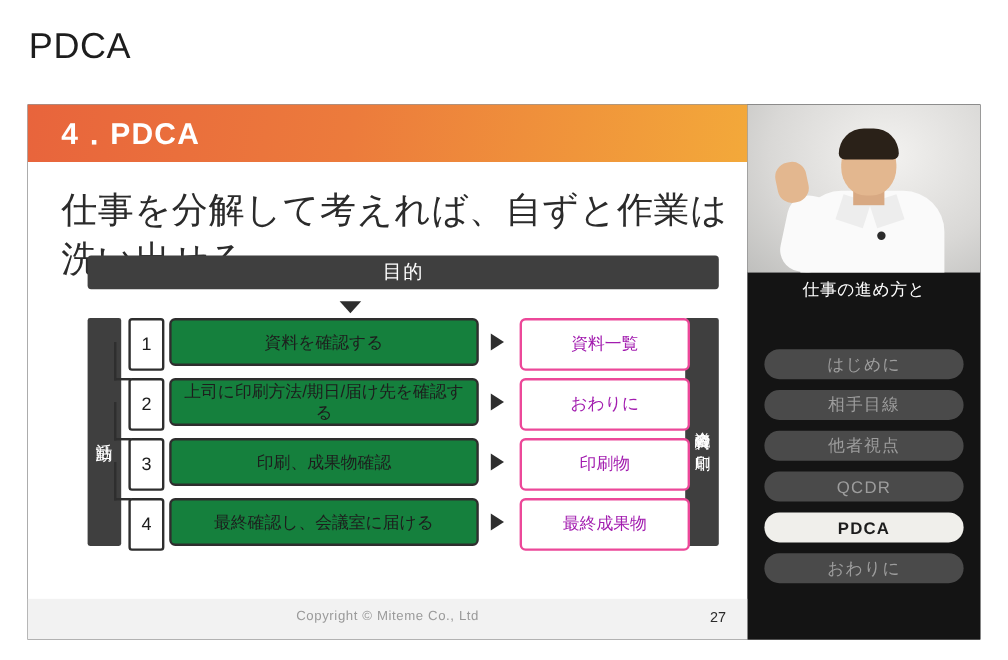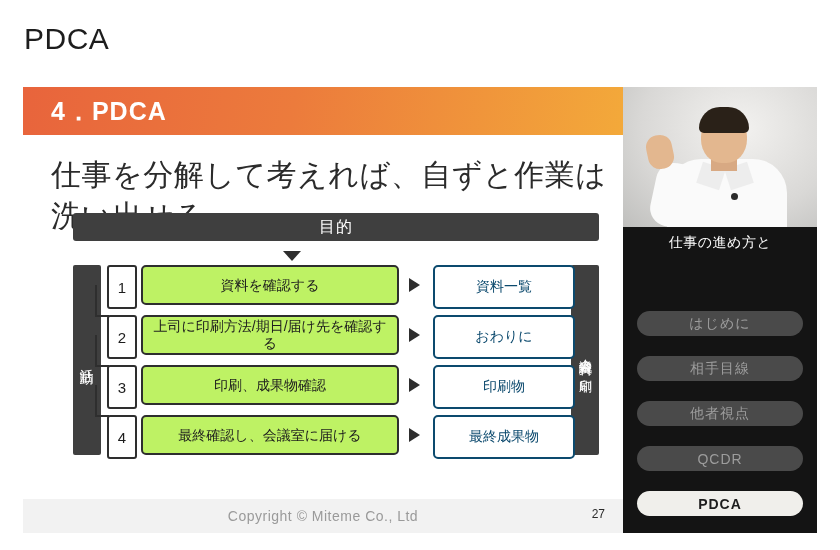--- a/index.html
+++ b/index.html
@@ -167,21 +167,21 @@
     justify-content: center;
   }
   .row-task {
     position: absolute;
     left: 34px;
     top: 0;
     width: 258px;
     height: 40px;
     border: 2px solid #2e2e2e;
     border-radius: 5px;
-    background: #bef264;
+    background: #15803d;
     color: #1d1d1d;
     font-size: 14px;
     display: flex;
     align-items: center;
     justify-content: center;
     text-align: center;
     line-height: 1.2;
     padding: 0 4px;
     box-sizing: border-box;
   }
@@ -194,24 +194,24 @@
     border-top: 7px solid transparent;
     border-bottom: 7px solid transparent;
     border-left: 11px solid #2e2e2e;
   }
   .row-out {
     position: absolute;
     left: 326px;
     top: 0;
     width: 138px;
     height: 40px;
-    border: 2px solid #0c4a6e;
+    border: 2px solid #ec4899;
     border-radius: 5px;
     background: #ffffff;
-    color: #0c4a6e;
+    color: #a21caf;
     font-size: 14px;
     display: flex;
     align-items: center;
     justify-content: center;
   }
   .connector {
     position: absolute;
     left: 44px;
     width: 12px;
     border-left: 2px solid #2e2e2e;
@@ -226,21 +226,21 @@
     width: 600px;
     height: 34px;
     background: #f2f2f2;
   }
   .copyright {
     position: absolute;
     left: 0;
     right: 0;
     top: 9px;
     text-align: center;
-    font-size: 14px;
+    font-size: 11px;
     color: #9a9a9a;
     letter-spacing: 0.5px;
   }
   .page-num {
     position: absolute;
     right: 18px;
     top: 8px;
     font-size: 12px;
     font-weight: 400;
     color: #2b2b2b;
@@ -373,21 +373,20 @@
     height: 25px;
     border-radius: 13px;
     margin-bottom: 9px;
     background: #4a4a4a;
     color: #9d9d9d;
     font-size: 14px;
     display: flex;
     align-items: center;
     justify-content: center;
     letter-spacing: 1px;
-    margin-top: 20px;
   }
   .nav-item.active {
     background: #f0efeb;
     color: #1d1d1d;
     font-weight: 700;
   }
 </style>
 </head>
 <body>
 

